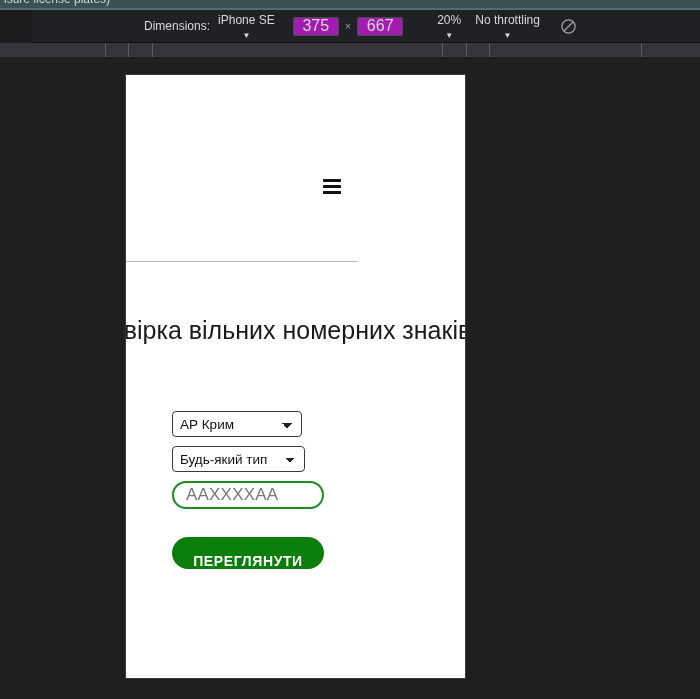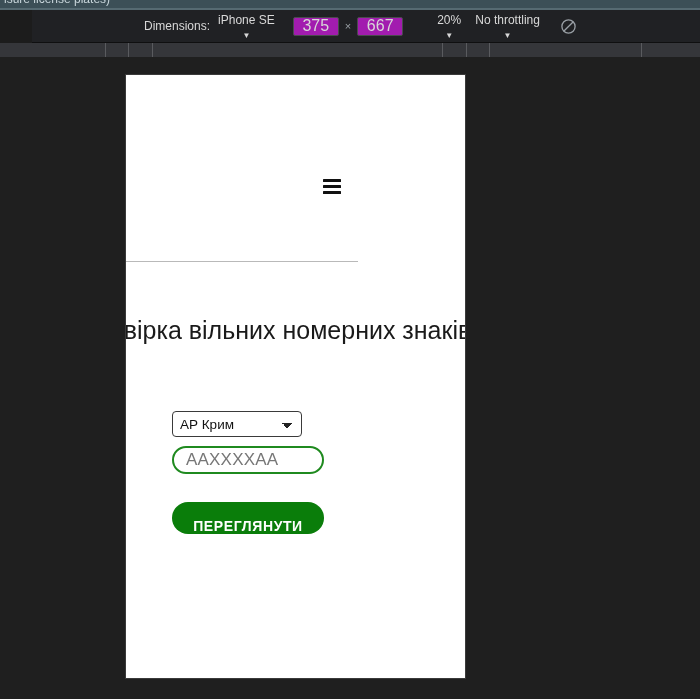--- a/index.html
+++ b/index.html
@@ -335,20 +335,25 @@
     <h1 class="page-title">Перевірка вільних номерних знаків</h1>
 
     <div class="form">
 
       <div class="form-row">
         <select class="region-select">
           <option>АР Крим</option>
         </select>
       </div>
 
+      <div class="form-row">
+        <select class="type-select">
+          <option>Будь-який тип</option>
+        </select>
+      </div>
 
       <div class="form-row">
         <input class="plate-input" type="text" placeholder="AAXXXXAA" style="">
       </div>
 
       <button class="submit-btn">ПЕРЕГЛЯНУТИ</button>
     </div>
 
   </div>
 </div>

